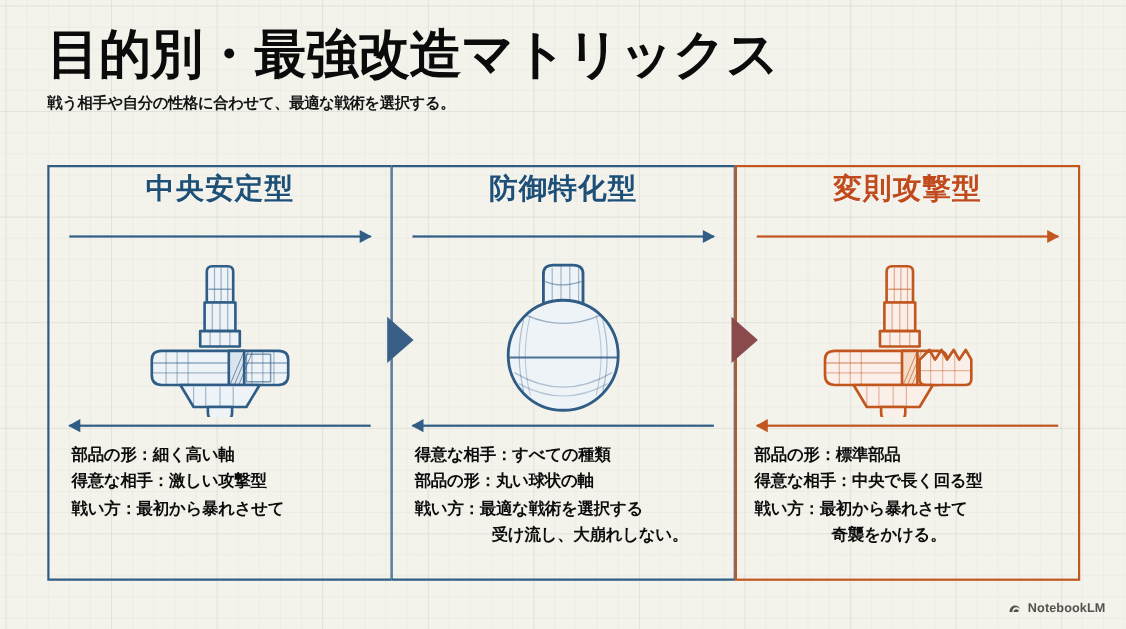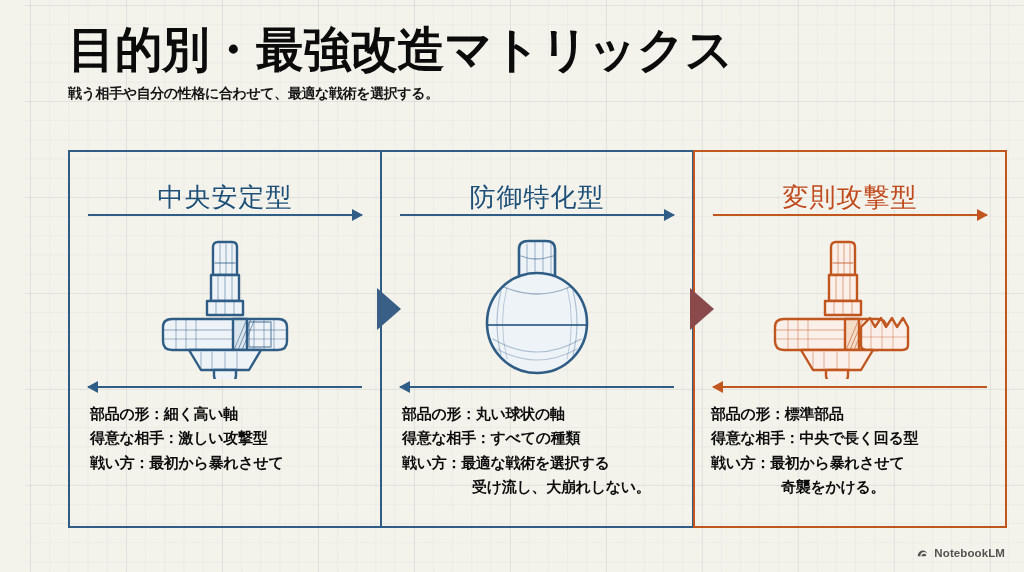--- a/index.html
+++ b/index.html
@@ -21,21 +21,20 @@
     position: absolute;
     inset: 0;
     background-color: #f3f2eb;
     background-image:
       linear-gradient(to right, rgba(120,130,140,0.10) 1px, transparent 1px),
       linear-gradient(to bottom, rgba(120,130,140,0.10) 1px, transparent 1px),
       linear-gradient(to right, rgba(120,130,140,0.055) 1px, transparent 1px),
       linear-gradient(to bottom, rgba(120,130,140,0.055) 1px, transparent 1px);
     background-size: 96px 96px, 96px 96px, 19.2px 19.2px, 19.2px 19.2px;
     background-position: 5px 5px, 5px 5px, 5px 5px, 5px 5px;
-    margin-left: 25px;
   }
 
   
   .header {
     position: absolute;
     left: 43px;
     top: 24px;
     width: 940px;
   }
   .title {
@@ -78,26 +77,26 @@
   }
   .panel:first-child { border-left-width: 2px; }
   .panel.accent {
     border-color: #c1561f;
     border-left-width: 2px;
     border-right-width: 2px;
   }
 
   .panel-title {
     position: absolute;
-    top: 28px;
+    top: 2px;
     left: 0;
     right: 0;
     text-align: center;
     font-size: 26px;
-    font-weight: 400;
+    font-weight: 700;
     color: #1d4f77;
     letter-spacing: 1px;
     text-shadow: 0 1px 0 rgba(255,255,255,0.6);
   }
   .panel.accent .panel-title { color: #c04a1c; }
 
   
   .arrow-row {
     position: absolute;
     left: 18px;
@@ -302,22 +301,22 @@
           </g>
         </svg>
       </div>
 
       <div class="arrow-row bottom">
         <div class="arrow-line"></div>
         <div class="arrow-head left"></div>
       </div>
 
       <div class="specs">
+        <div class="spec-line">得意な相手：すべての種類</div>
         <div class="spec-line">部品の形：丸い球状の軸</div>
-        <div class="spec-line">得意な相手：すべての種類</div>
         <div class="spec-line">戦い方：最適な戦術を選択する</div>
         <div class="spec-cont">受け流し、大崩れしない。</div>
       </div>
     </div>
 
     <div class="panel accent">
       <div class="panel-title">変則攻撃型</div>
 
       <div class="arrow-row top">
         <div class="arrow-line"></div>

